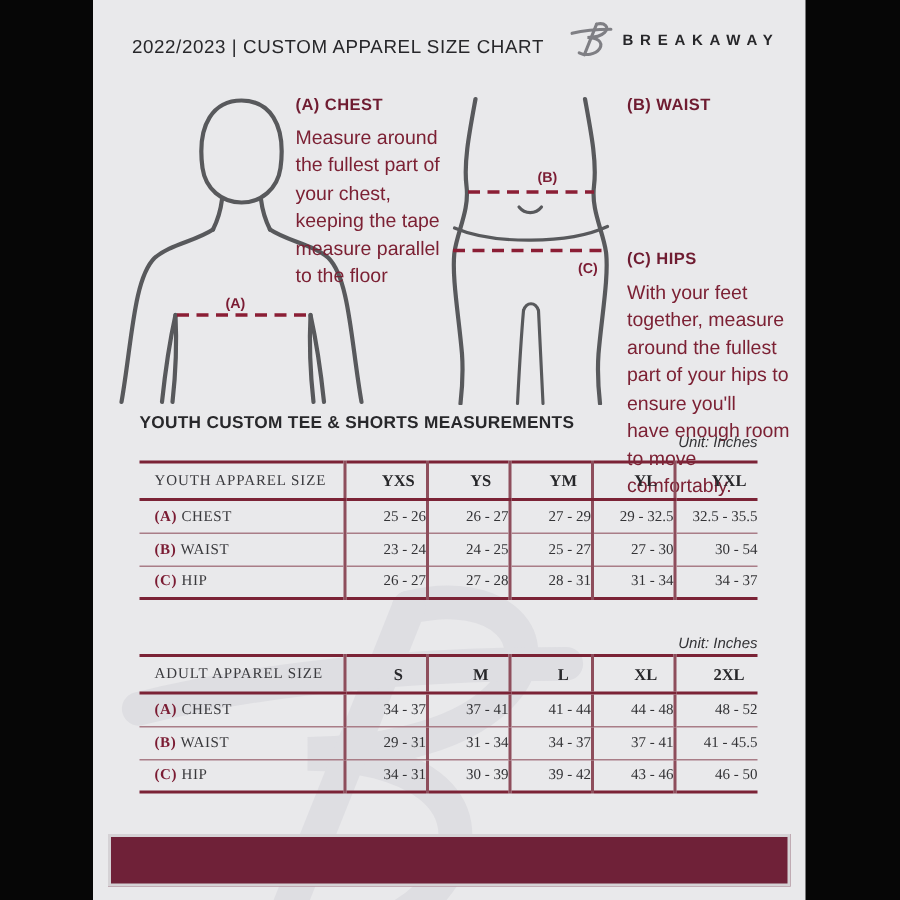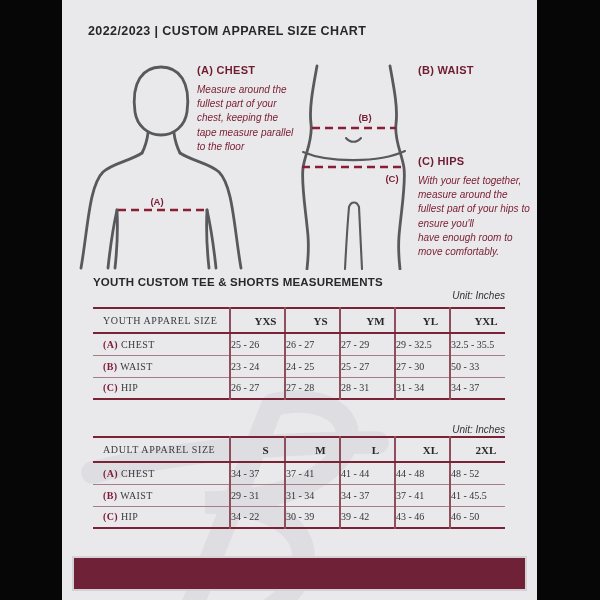--- a/index.html
+++ b/index.html
@@ -4,60 +4,60 @@
 <style>
   * { margin:0; padding:0; box-sizing:border-box; }
   html,body { width:600px; height:600px; font-family:"Liberation Sans", sans-serif; }
   .stage { position:relative; width:600px; height:600px; background:#060606; overflow:hidden; }
   .doc { position:absolute; left:62px; top:0; width:475px; height:600px; background:#e9e9eb; }
 
   
   .watermark { position:absolute; left:8px; top:375px; width:345px; height:300px; color:#dedee2; z-index:0; }
 
   
-  .hdr-title { position:absolute; left:26px; top:24px; font-size:12.5px; font-weight:700;
+  .hdr-title { position:absolute; left:26px; top:24px; font-size:12.5px; font-weight:400;
                letter-spacing:0.4px; color:#27272a; z-index:1;text-align:center; }
   .brand { position:absolute; left:318px; top:13px; display:flex; align-items:center; gap:5px; z-index:1; }
   .logo-icon { width:30px; height:28px; color:#7f7f84; }
   .brand-name { font-size:10px; font-weight:700; letter-spacing:4.5px; color:#27272a; }
 
   
   .fig-upper { position:absolute; left:11px; top:60px; width:170px; height:210px; z-index:1; }
   .fig-lower { position:absolute; left:233px; top:60px; width:117px; height:210px; z-index:1; }
   .fig  { fill:none; stroke:#58595c; stroke-width:2.8; stroke-linecap:round; }
   .fig2 { fill:none; stroke:#58595c; stroke-width:2.1; stroke-linecap:round; }
   .dash { stroke:#8b1e35; stroke-width:2.4; stroke-dasharray:8 5; }
   .fig-lab { font-size:9.5px; font-weight:700; fill:#7b1c33; text-anchor:middle;
              font-family:"Liberation Sans", sans-serif; }
 
   
   .g-block { position:absolute; z-index:1; }
   .g-chest { left:135px; top:64px; width:97px; }
   .g-waist { left:356px; top:64px; width:114px; }
-  .g-hips  { left:356px; top:155px; width:118px; }
+  .g-hips  { left:356px; top:167px; width:118px; }
   .g-head { font-size:11px; font-weight:800; color:#6f1c31; letter-spacing:0.3px; margin-bottom:7px; }
-  .g-body { font-size:10px; font-style:italic; color:#7c2134; line-height:1.42; white-space:pre-line; }
+  .g-body { font-size:13px; color:#7c2134; line-height:1.42; white-space:pre-line; }
 
   
   .tbl-title { position:absolute; left:31px; width:412px; font-weight:800;
                font-size:11.5px; letter-spacing:0.2px; color:#28282b; z-index:1; }
   .tbl-unit  { position:absolute; left:31px; width:412px; text-align:right; font-style:italic;
                font-size:10px; color:#323235; z-index:1; }
   #youth-title { top:276px; } #youth-unit { top:290px; } #youth-table { top:307px; }
   #adult-title { top:410px; } #adult-unit { top:424px; } #adult-table { top:436px; }
 
   .sz-table { position:absolute; left:31px; width:412px; border-collapse:collapse; table-layout:fixed;
               z-index:1; border-top:2px solid #7b2336; border-bottom:2px solid #7b2336;font-family:Liberation Serif, serif; }
   .sz-table th, .sz-table td { padding:0; height:22px; font-size:10px; color:#333336; }
   .sz-table thead th { height:25px; border-bottom:2px solid #7b2336;padding-left:16px; }
   .sz-table th.lbl-h { text-align:left; padding-left:10px; font-weight:400; font-size:10px;
                        letter-spacing:0.6px; color:#3a3a3e; }
   .sz-table th.sz { font-weight:700; font-size:11px; color:#27272a; text-align:center; }
   .sz-table td.lbl { text-align:left; padding-left:10px; letter-spacing:0.4px; }
-  .sz-table td.val { text-align:left; }
+  .sz-table td.val { text-align:right; }
   .sz-table th:not(:first-child), .sz-table td:not(:first-child) { border-left:2px solid #8e4e5c; }
   .sz-table tbody tr + tr td { border-top:1.5px solid #a97d87; }
   .pre { color:#7b1c33; font-weight:700; }
   .lblname { color:#39393c; }
 
   
   .footer-bar { position:absolute; left:10px; top:556px; width:455px; height:35px;
                 background:#6f2138; border:2px solid #d5d2d5; z-index:2; }
 </style>
 </head>
@@ -72,20 +72,26 @@
 </svg>
 
 <div class="stage">
   <div class="doc">
 
     <svg class="watermark" viewBox="0 0 44 40">
       <use href="#bw-logo"></use>
     </svg>
 
     <div class="hdr-title">2022/2023 | CUSTOM APPAREL SIZE CHART</div>
+    <div class="brand">
+      <svg class="logo-icon" viewBox="0 0 44 40">
+        <use href="#bw-logo"></use>
+      </svg>
+      <span class="brand-name">BREAKAWAY</span>
+    </div>
 
     <svg class="fig-upper" viewBox="0 0 170 210">
       <path class="fig" d="M62,52 C58,22 70,7 88,7 C106,7 118,22 114,52 C112,66 101,75 88,75 C75,75 64,66 62,52 Z"></path>
       <path class="fig" d="M75,73 C74,81 72,87 69,93"></path>
       <path class="fig" d="M101,73 C102,81 104,87 107,93"></path>
       <path class="fig" d="M69,93 C57,101 40,103 30,112 C16,126 15,168 8,208"></path>
       <path class="fig" d="M107,93 C119,101 136,103 146,112 C160,126 161,168 168,208"></path>
       <path class="fig" d="M44,150 C40,168 37,189 35,208"></path>
       <path class="fig" d="M44,150 C45,170 44,190 42,208"></path>
       <path class="fig" d="M134,150 C138,168 141,189 143,208"></path>
@@ -150,21 +156,21 @@
           <td class="val">27 - 29</td>
           <td class="val">29 - 32.5</td>
           <td class="val">32.5 - 35.5</td>
         </tr>
         <tr>
           <td class="lbl"><span class="pre">(B)</span> <span class="lblname">WAIST</span></td>
           <td class="val">23 - 24</td>
           <td class="val">24 - 25</td>
           <td class="val">25 - 27</td>
           <td class="val">27 - 30</td>
-          <td class="val">50 - 33</td>
+          <td class="val">30 - 54</td>
         </tr>
         <tr>
           <td class="lbl"><span class="pre">(C)</span> <span class="lblname">HIP</span></td>
           <td class="val">26 - 27</td>
           <td class="val">27 - 28</td>
           <td class="val">28 - 31</td>
           <td class="val">31 - 34</td>
           <td class="val">34 - 37</td>
         </tr>
       </tbody>
@@ -202,21 +208,21 @@
         <tr>
           <td class="lbl"><span class="pre">(B)</span> <span class="lblname">WAIST</span></td>
           <td class="val">29 - 31</td>
           <td class="val">31 - 34</td>
           <td class="val">34 - 37</td>
           <td class="val">37 - 41</td>
           <td class="val">41 - 45.5</td>
         </tr>
         <tr>
           <td class="lbl"><span class="pre">(C)</span> <span class="lblname">HIP</span></td>
-          <td class="val">34 - 22</td>
+          <td class="val">34 - 31</td>
           <td class="val">30 - 39</td>
           <td class="val">39 - 42</td>
           <td class="val">43 - 46</td>
           <td class="val">46 - 50</td>
         </tr>
       </tbody>
     </table>
 
     <div class="footer-bar"></div>
   </div>

